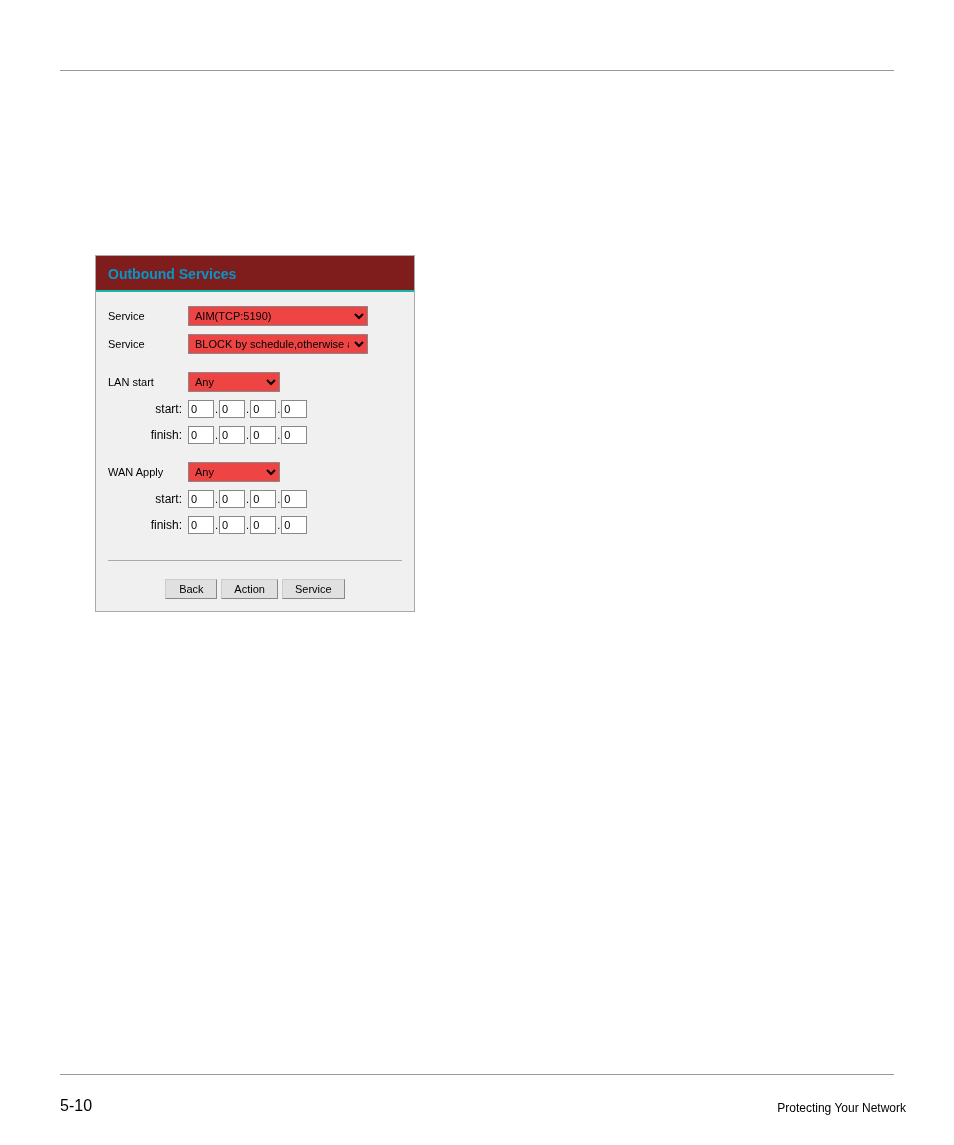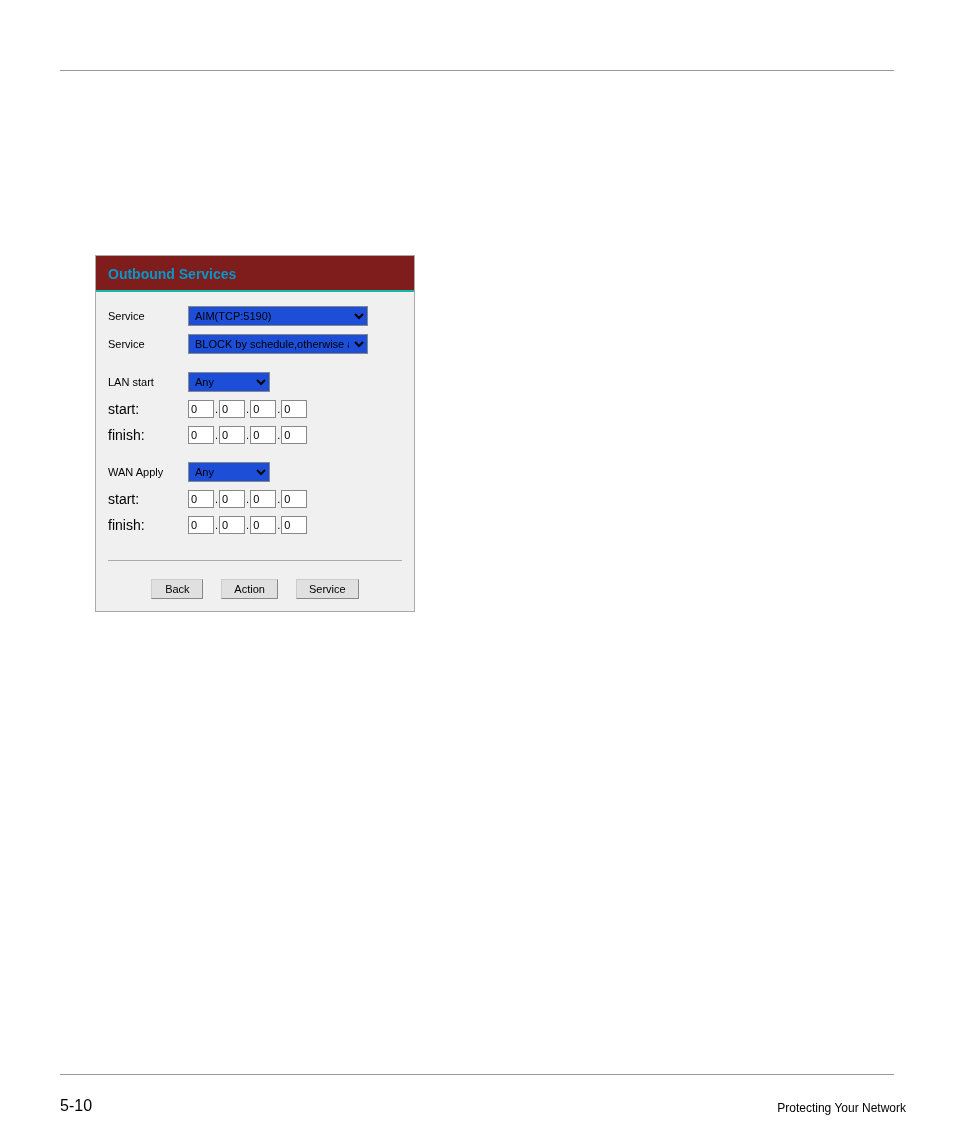--- a/index.html
+++ b/index.html
@@ -88,29 +88,30 @@
 
     .form-label {
       width: 80px;
       font-size: 11px;
       color: #000;
       flex-shrink: 0;
     }
 
     .form-label-indent {
       width: 80px;
-      font-size: 14px;
+      font-size: 12px;
       color: #000;
       flex-shrink: 0;
-      padding-right: 24px;
+      text-align: right;
+      padding-right: 6px;
     }
 
     select {
       font-size: 11px;
-      background: #1d4ed8;
+      background: #ef4444;
       border: 1px solid #888;
       padding: 1px 2px;
       height: 20px;
     }
 
     input[type="text"] {
       font-size: 11px;
       background: #ffffff;
       border: 1px solid #888;
       padding: 1px 2px;
@@ -119,21 +120,21 @@
 
     .service-select {
       width: 180px;
     }
 
     .action-select {
       width: 180px;
     }
 
     .any-select {
-      width: 82px;
+      width: 92px;
     }
 
     .log-select {
       width: 72px;
     }
 
     .ip-group {
       display: flex;
       align-items: center;
     }
@@ -154,21 +155,21 @@
     .separator-line {
       height: 1px;
       background: #aaaaaa;
       margin: 8px 0 12px 0;
     }
 
     .button-row {
       display: flex;
       justify-content: center;
       align-items: center;
-      gap: 18px;
+      gap: 4px;
       padding: 6px 0 2px 0;
     }
 
     .btn {
       font-size: 11px;
       padding: 3px 12px;
       background: #e0e0e0;
       border: 1px solid #888888;
       border-top-color: #cccccc;
       border-left-color: #cccccc;

